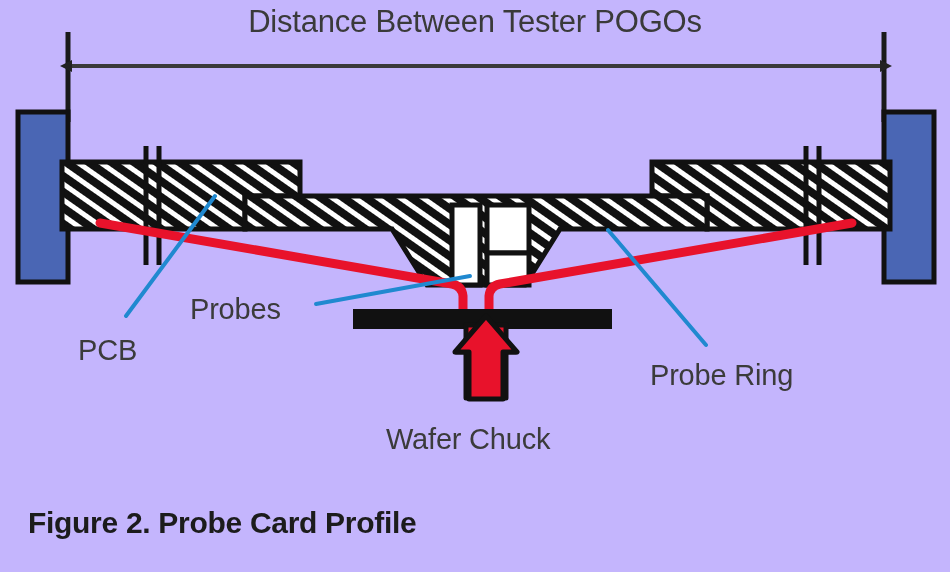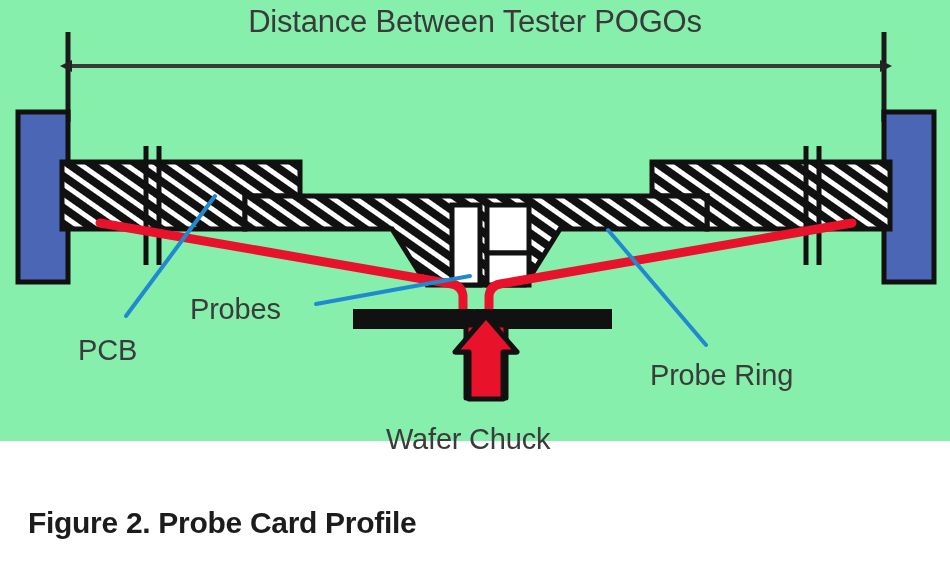--- a/index.html
+++ b/index.html
@@ -9,22 +9,22 @@
   }
   body {
     width: 950px;
     height: 572px;
     font-family: "Liberation Sans", sans-serif;
     overflow: hidden;
   }
   #figure-root {
     position: relative;
     width: 950px;
-    height: 441px;
-    background: #86efac;
+    height: 572px;
+    background: #c4b5fd;
   }
   #diagram-svg {
     position: absolute;
     left: 0;
     top: 0;
     width: 950px;
     height: 572px;
     display: block;
   }
   .svg-text-title {

